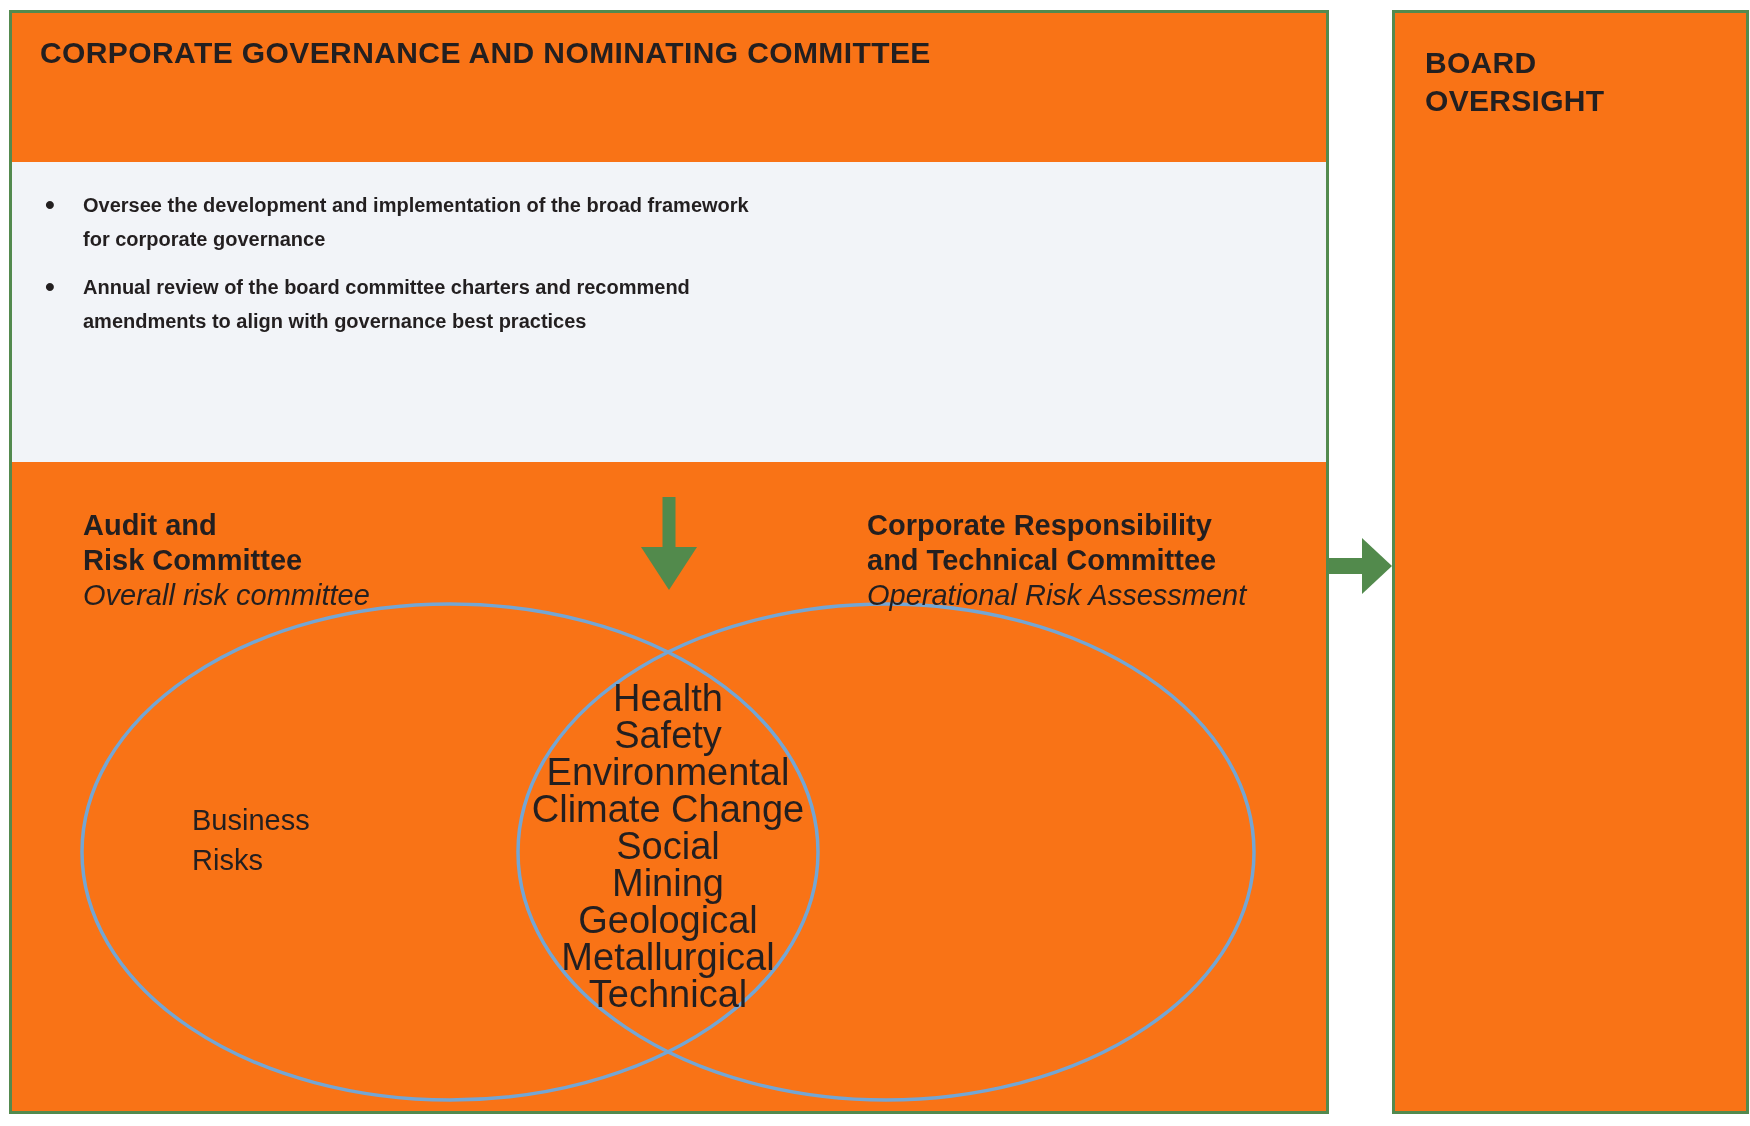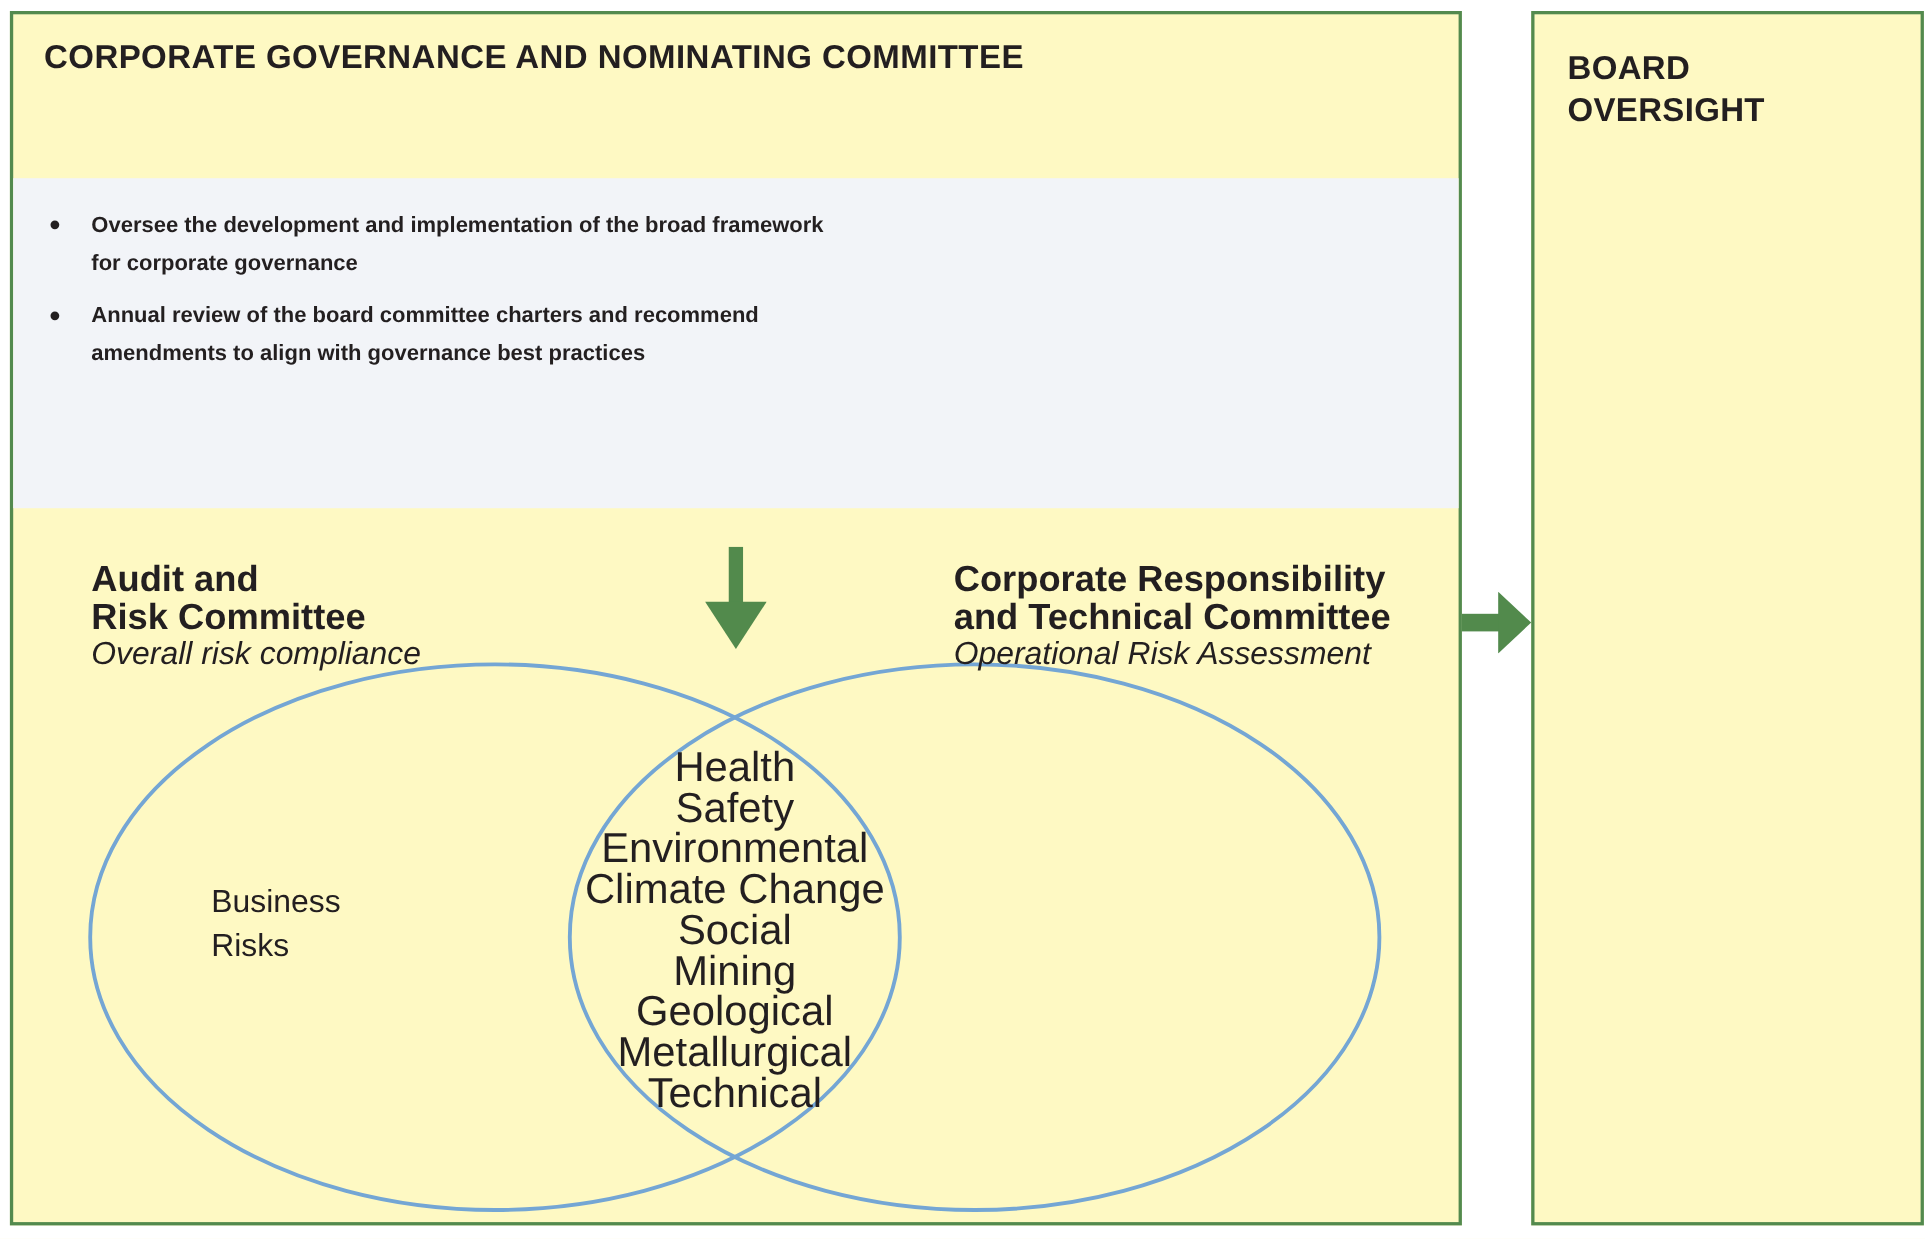--- a/index.html
+++ b/index.html
@@ -8,21 +8,21 @@
     width:1750px;height:1126px;
     background:#ffffff;
     font-family:"Liberation Sans", sans-serif;
     color:#231f20;
     overflow:hidden;
   }
   .box{
     position:absolute;
     border:3px solid #538a4e;
     box-sizing:border-box;
-    background:#fef9c3;
+    background:#f97316;
   }
   .main-box{left:9px;top:10px;width:1320px;height:1104px;}
   .side-box{left:1392px;top:10px;width:357px;height:1104px;}
 
   .main-title{
     position:absolute;left:28px;top:23px;margin:0;
     font-size:30px;font-weight:bold;letter-spacing:0.4px;
     white-space:nowrap;
   }
 
@@ -42,21 +42,21 @@
   .bullet-item::before{
     content:"\2022";
     position:absolute;left:33px;top:0;
     font-size:28px;line-height:34px;
   }
 
   .committee-label{position:absolute;}
   .committee-label.left{left:71px;top:495px;}
   .committee-label.right{left:855px;top:495px;}
   .committee-name{
-    font-size:33px;font-weight:bold;line-height:35px;white-space:pre-line;
+    font-size:29px;font-weight:bold;line-height:35px;white-space:pre-line;
   }
   .committee-sub{
     font-size:29px;font-style:italic;line-height:35px;white-space:nowrap;
   }
 
   .venn-svg{position:absolute;left:0;top:0;width:1314px;height:1098px;pointer-events:none;}
 
   .venn-overlap-list{
     position:absolute;left:406px;top:667px;width:500px;
     text-align:center;
@@ -99,21 +99,21 @@
       </ul>
 
     <svg class="venn-svg" viewBox="0 0 1314 1098" width="1314" height="1098">
       <ellipse cx="438" cy="839" rx="368" ry="248" fill="none" stroke="#74a6d4" stroke-width="3.5"></ellipse>
       <ellipse cx="874" cy="839" rx="368" ry="248" fill="none" stroke="#74a6d4" stroke-width="3.5"></ellipse>
     </svg>
 
     <div class="committee-label left">
       <div class="committee-name">Audit and
 Risk Committee</div>
-      <div class="committee-sub">Overall risk compliance</div>
+      <div class="committee-sub">Overall risk committee</div>
     </div>
 
     <div class="committee-label right">
       <div class="committee-name">Corporate Responsibility
 and Technical Committee</div>
       <div class="committee-sub">Operational Risk Assessment</div>
     </div>
 
     <svg class="down-arrow" viewBox="0 0 56 93" width="56" height="93">
       <rect x="21.5" y="0" width="13" height="52" fill="#528a4c"></rect>

